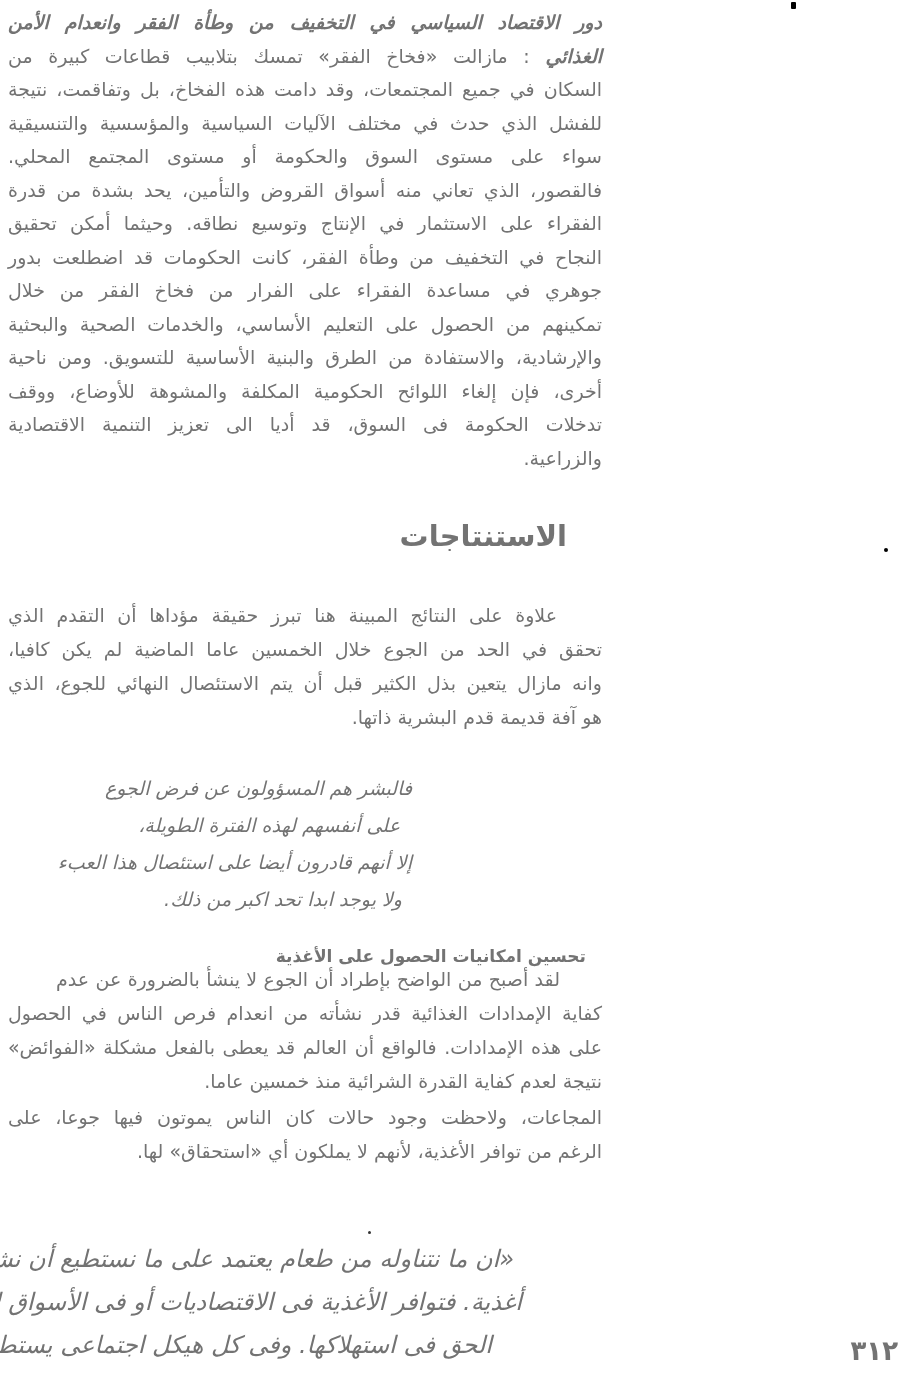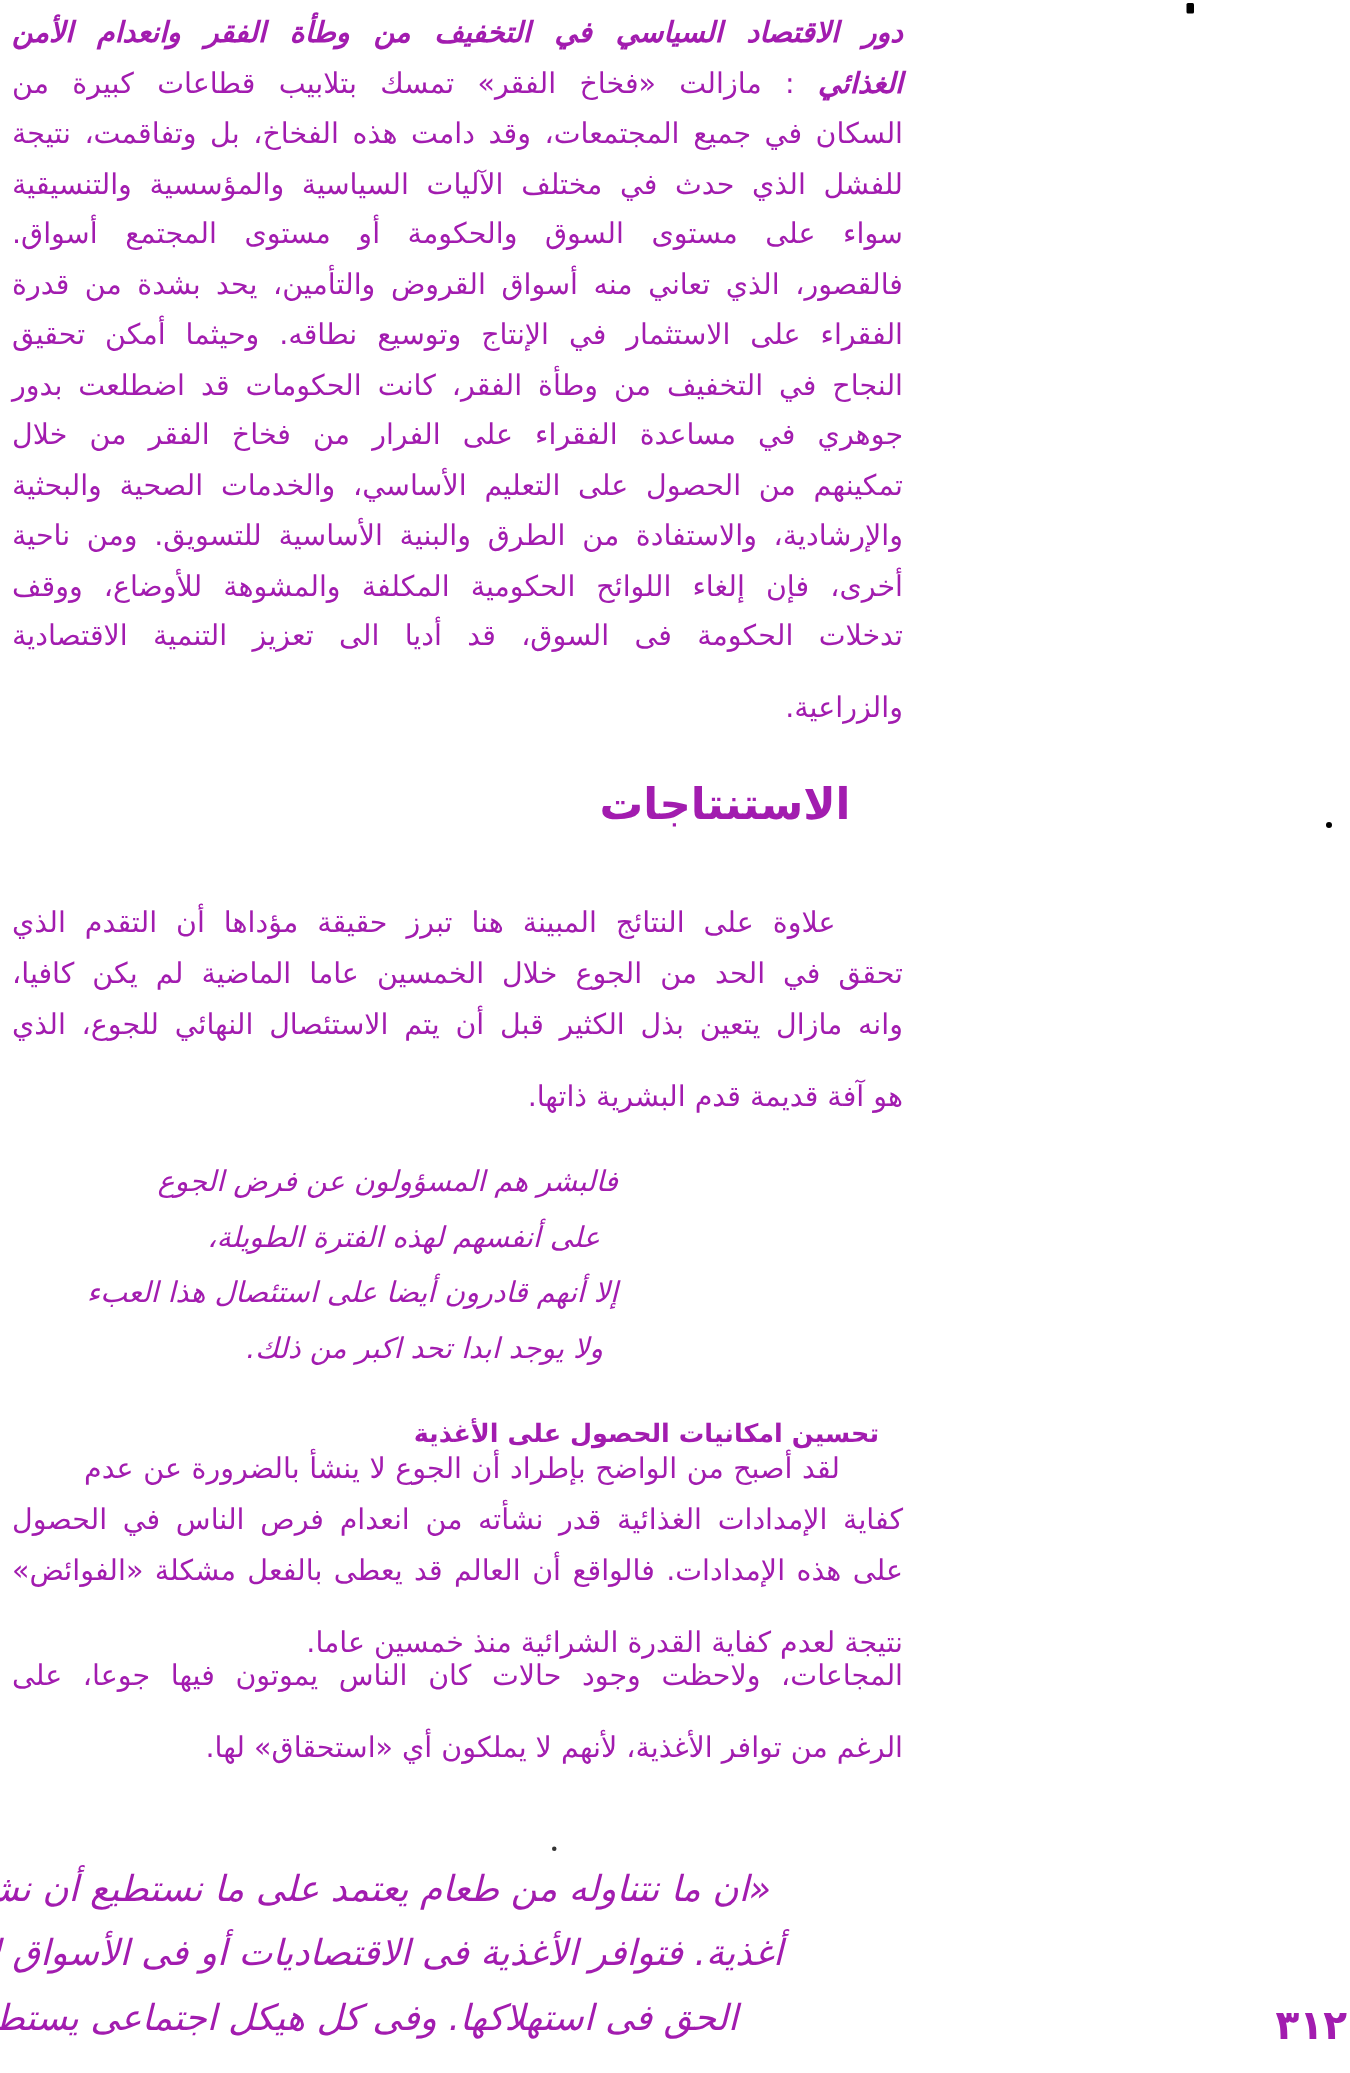--- a/index.html
+++ b/index.html
@@ -1,32 +1,32 @@
 <!DOCTYPE html>
 <html lang="ar"><head>
 <meta charset="utf-8">
 <style>
   html,body{margin:0;padding:0;background:#888;}
   .page{
     position:relative; width:900px; height:1382px; margin:0 auto;
-    background:#ffffff; color:#a21caf;
+    background:#ffffff; color:#737373;
     font-family:"DejaVu Sans", sans-serif;
     overflow:hidden;
   }
   .column{
     position:absolute; top:0; left:8px; right:298px;
     direction:rtl;
   }
   .block{position:absolute; left:0; right:0;}
   .para .line{
     font-size:19px; line-height:34px; font-weight:normal;
     text-align:justify; white-space:normal;
   }
   .para .line.just{ text-align-last:justify; }
-  .para .line.end{ text-align-last:right;margin-top:14px; }
+  .para .line.end{ text-align-last:right; }
   .lead-para .line{ line-height:33.5px; }
   .seg-i{ font-style:italic; font-weight:bold; }
   .seg-sup{ font-size:11px; vertical-align:7px; font-weight:bold; }
   .h1{
     position:absolute; right:19px; margin:16px;
     font-size:29px; font-weight:bold; line-height:40px;
   }
   .h2{
     position:absolute; right:0; margin:16px;
     font-size:17px; font-weight:bold; line-height:32px;
@@ -57,21 +57,21 @@
   <div class="speck-dot"></div>
   <div class="speck-faint"></div>
 
   <div class="column">
 
     <div class="block para lead-para" style="top:6px;">
         <div class="line just"><span class="seg-i">دور الاقتصاد السياسي في التخفيف من وطأة الفقر وانعدام الأمن</span></div>
         <div class="line just"><span class="seg-i">الغذائي</span><span> : مازالت «فخاخ الفقر» تمسك بتلابيب قطاعات كبيرة من</span></div>
         <div class="line just"><span>السكان في جميع المجتمعات، وقد دامت هذه الفخاخ، بل وتفاقمت، نتيجة</span></div>
         <div class="line just"><span>للفشل الذي حدث في مختلف الآليات السياسية والمؤسسية والتنسيقية</span></div>
-        <div class="line just"><span>سواء على مستوى السوق والحكومة أو مستوى المجتمع أسواق.</span></div>
+        <div class="line just"><span>سواء على مستوى السوق والحكومة أو مستوى المجتمع المحلي.</span></div>
         <div class="line just"><span>فالقصور، الذي تعاني منه أسواق القروض والتأمين، يحد بشدة من قدرة</span></div>
         <div class="line just"><span>الفقراء على الاستثمار في الإنتاج وتوسيع نطاقه. وحيثما أمكن تحقيق</span></div>
         <div class="line just"><span>النجاح في التخفيف من وطأة الفقر، كانت الحكومات قد اضطلعت بدور</span></div>
         <div class="line just"><span>جوهري في مساعدة الفقراء على الفرار من فخاخ الفقر من خلال</span></div>
         <div class="line just"><span>تمكينهم من الحصول على التعليم الأساسي، والخدمات الصحية والبحثية</span></div>
         <div class="line just"><span>والإرشادية، والاستفادة من الطرق والبنية الأساسية للتسويق. ومن ناحية</span></div>
         <div class="line just"><span>أخرى، فإن إلغاء اللوائح الحكومية المكلفة والمشوهة للأوضاع، ووقف</span></div>
         <div class="line just"><span>تدخلات الحكومة فى السوق، قد أديا الى تعزيز التنمية الاقتصادية</span></div>
         <div class="line end"><span>والزراعية.</span></div>
       </div>

